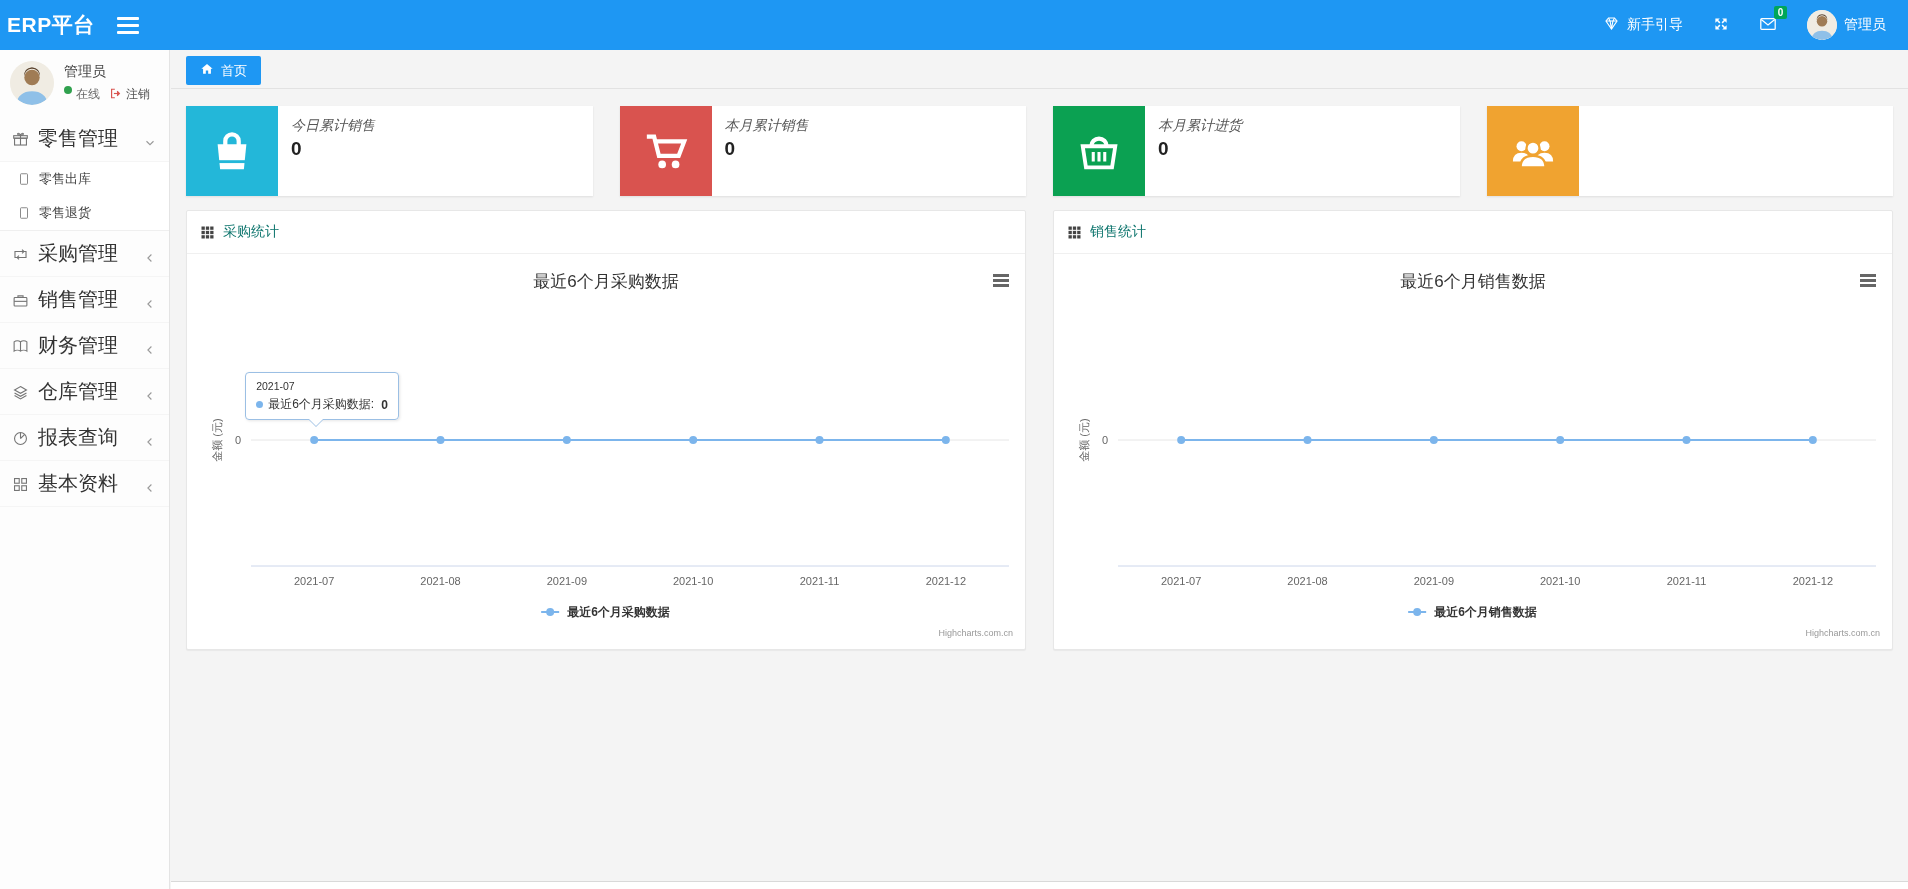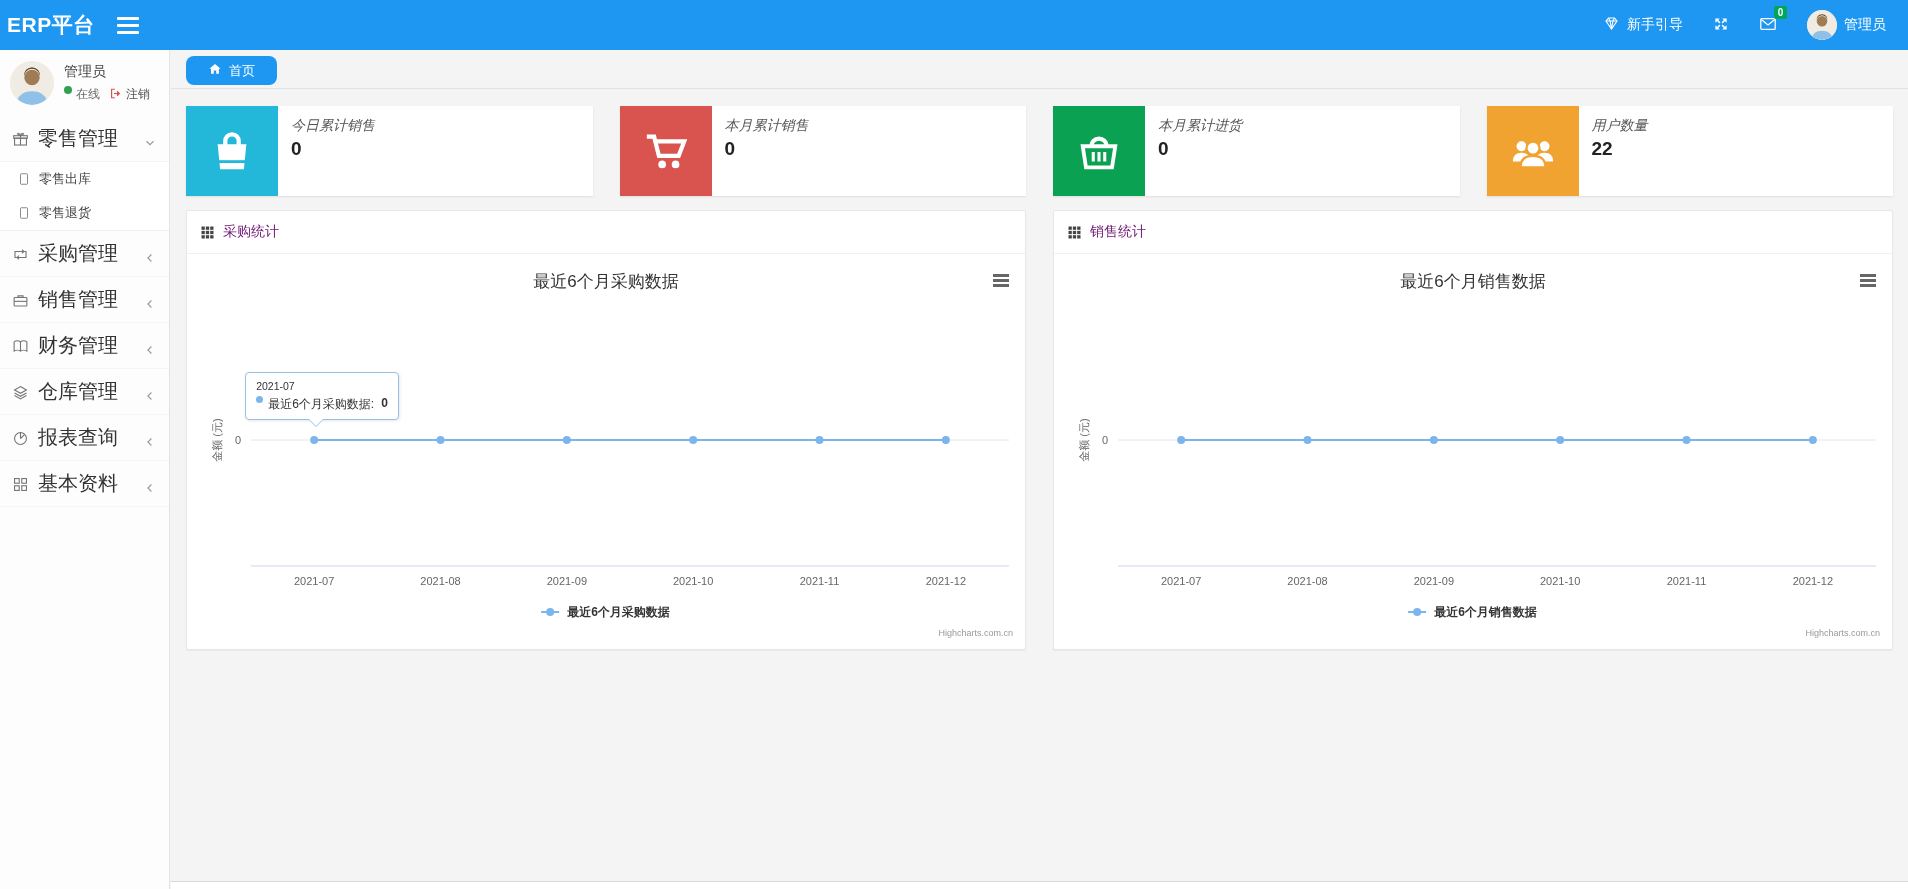--- a/index.html
+++ b/index.html
@@ -49,47 +49,47 @@
   .submenu-item {
     height: 34px; display: flex; align-items: center; padding: 0 12px 0 17px;
     font-size: 13px; color: #444; cursor: pointer; background: #fff;
   }
   .submenu-item .mi-icon { width: 14px; height: 14px; margin-right: 8px; color: #888; }
   
   .main { position: absolute; top: 50px; left: 171px; right: 0; bottom: 0; background: #f4f4f4; }
   .tabbar { height: 39px; border-bottom: 1px solid #e2e2e2; padding: 6px 15px 0; }
   .tab {
     display: inline-flex; align-items: center; gap: 7px; background: #1e97f3; color: #fff;
-    font-size: 13px; height: 29px; padding: 0 22px; border-radius: 8px; cursor: pointer;
+    font-size: 13px; height: 29px; padding: 0 14px; border-radius: 2px; cursor: pointer;
   }
   .tab svg { width: 14px; height: 14px; }
   .cards-row { display: flex; gap: 27px; padding: 17px 15px 0; }
   .stat-card { flex: 1; background: #fff; height: 90px; display: flex; box-shadow: 0 1px 2px rgba(0,0,0,.09); }
   .stat-icon { width: 92px; flex: none; display: flex; align-items: center; justify-content: center; }
   .stat-icon svg { width: 46px; height: 46px; }
   .stat-body { padding: 11px 13px; }
   .stat-label { font-size: 14px; color: #555; font-style: italic; }
   .stat-value { font-size: 19px; font-weight: bold; color: #222; margin-top: 3px; }
   .panels-row { display: flex; gap: 27px; padding: 14px 15px 0; }
   .panel { flex: 1; background: #fff; border: 1px solid #e7e7e7; border-radius: 2px; height: 440px; box-shadow: 0 1px 1px rgba(0,0,0,.05); }
-  .panel-header { height: 43px; display: flex; align-items: center; padding: 0 13px; font-size: 14px; color: #701a75; border-bottom: 1px solid #f0f0f0; }
+  .panel-header { height: 43px; display: flex; align-items: center; padding: 0 13px; font-size: 14px; color: #0f766e; border-bottom: 1px solid #f0f0f0; }
   .ph-icon { width: 15px; height: 15px; margin-right: 8px; color: #444; }
   .ph-icon svg { width: 100%; height: 100%; }
   .chart-wrap { position: relative; height: 394px; }
   .chart-menu-btn { position: absolute; top: 20px; right: 16px; width: 16px; cursor: pointer; z-index: 5; }
   .chart-menu-btn i { display: block; height: 3px; background: #666; margin-bottom: 2px; }
   .hc-tooltip {
     position: absolute; background: rgba(255,255,255,.96); border: 1px solid #9bbfe4;
     border-radius: 4px; padding: 7px 10px 6px; font-size: 11px; color: #333;
     box-shadow: 1px 1px 3px rgba(0,0,0,.1); white-space: nowrap; z-index: 4;
   }
   .hc-tooltip::before { content: ""; position: absolute; bottom: -8px; left: 62px; border: 8px solid transparent; border-bottom: none; border-top-color: #9bbfe4; }
   .hc-tooltip::after  { content: ""; position: absolute; bottom: -6.5px; left: 63px; border: 7px solid transparent; border-bottom: none; border-top-color: #fff; }
   .tt-header { margin-bottom: 4px; color: #333; font-size: 10.5px; }
-  .tt-row { font-size: 12px; display: flex; align-items: flex-start; gap: 5px; }
+  .tt-row { font-size: 12px; display: flex; align-items: center; gap: 5px; }
   .tt-row b { margin-left: 2px; }
   .tt-dot { width: 7px; height: 7px; border-radius: 50%; display: inline-block; }
   .footer-strip { position: absolute; left: 0; right: 0; bottom: 0; height: 8px; background: #fff; border-top: 1px solid #d9d9d9; }
   svg text { font-family: "Liberation Sans", "DejaVu Sans", sans-serif; }
 </style>
 </head>
 <body>
 
 <div class="navbar">
   <div class="brand">ERP平台</div>
@@ -377,24 +377,20 @@
     <div class="stat-card">
       <div class="stat-icon" style="background: rgb(240, 163, 48); color: rgb(240, 163, 48);">
         <svg viewBox="0 0 24 24">
           <circle cx="6" cy="9.5" r="2.6" fill="#fff"></circle>
             <path d="M1.5 17.5 q0-4.6 4.5-4.6 t4.5 4.6 Z" fill="#fff"></path>
           <circle cx="18" cy="9.5" r="2.6" fill="#fff"></circle>
             <path d="M13.5 17.5 q0-4.6 4.5-4.6 t4.5 4.6 Z" fill="#fff"></path>
           <circle cx="12" cy="10.5" r="3.4" fill="#fff" stroke="currentColor" stroke-width="1.2"></circle>
           <path d="M5.5 20.5 q0-6 6.5-6 t6.5 6 Z" fill="#fff" stroke="currentColor" stroke-width="1.2"></path>
         </svg>
-      </div>
-      <div class="stat-body">
-        <div class="stat-label">用户数量</div>
-        <div class="stat-value">22</div>
       </div>
     </div>
   </div>
 
   <div class="panels-row">
     <div class="panel">
       <div class="panel-header">
         <span class="ph-icon">
           <svg viewBox="0 0 20 20" fill="currentColor">
             <rect x="2" y="2" width="4.4" height="4.4"></rect>

